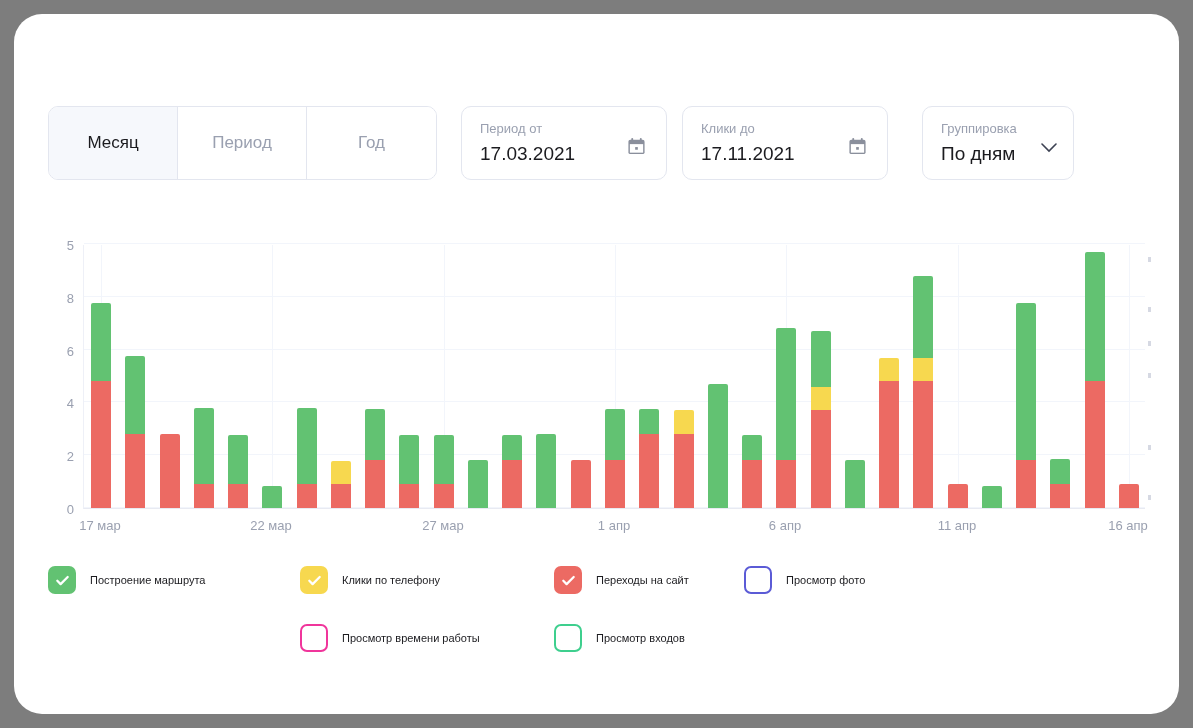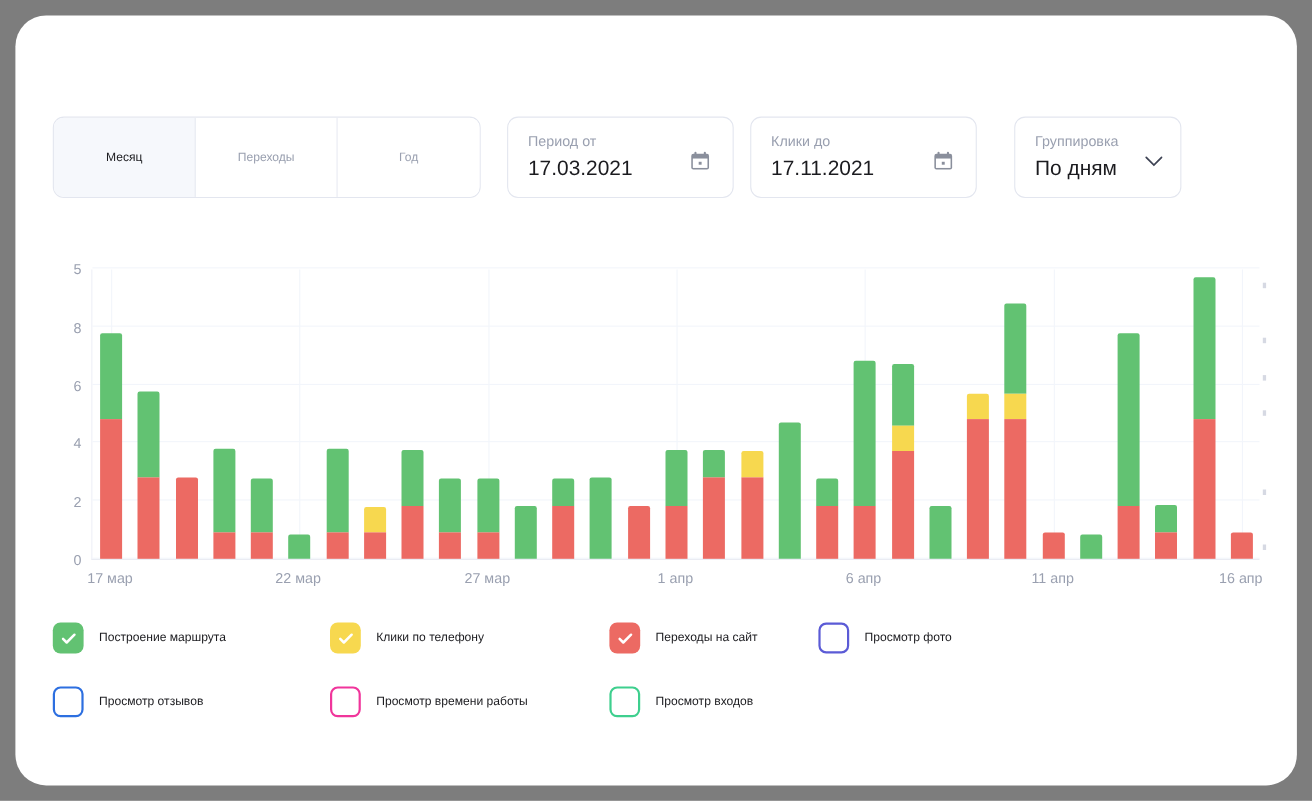--- a/index.html
+++ b/index.html
@@ -30,21 +30,21 @@
     display: flex;
     border: 1px solid #e3e6ef;
     border-radius: 10px;
     overflow: hidden;
     height: 74px;
     background: #fff;
   }
   .seg-btn {
     width: 129px;
     display: flex; align-items: center; justify-content: center;
-    font-size: 11px;
+    font-size: 17px;
     color: #9aa0b0;
     background: #fff;
     border-right: 1px solid #e3e6ef;
     cursor: pointer;
   }
   .seg-btn:last-child { border-right: none; }
   .seg-btn.active { background: #f6f8fc; color: #1b1b1f; }
 
   .field {
     position: absolute; top: 0;
@@ -140,21 +140,21 @@
 </style>
 </head>
 <body>
 
 <div class="card">
 
 
   <div class="controls">
     <div class="seg" id="segmented">
         <div class="seg-btn active">Месяц</div>
-        <div class="seg-btn">Переходы</div>
+        <div class="seg-btn">Период</div>
         <div class="seg-btn">Год</div>
       </div>
 
     <div class="field field-from">
       <div class="field-label">Период от</div>
       <div class="field-value">17.03.2021</div>
       <span class="cal-icon">
         <svg width="19" height="19" viewBox="0 0 20 20">
           <rect x="1.5" y="3" width="17" height="15" rx="2" fill="#8a8f9c"></rect>
           <rect x="3" y="7.5" width="14" height="9" fill="#ffffff"></rect>
@@ -374,24 +374,20 @@
             </svg>
           </span>
           <span class="legend-text">Переходы на сайт</span>
         </div>
         <div class="legend-item" style="left: 696px; top: 0px;">
           <span class="cb unchecked" style="border-color: rgb(91, 91, 214);"></span>
           <span class="legend-text">Просмотр фото</span>
         </div>
       </div>
       <div class="legend-row">
-        <div class="legend-item" style="left: 0px; top: 0px;">
-          <span class="cb unchecked" style="border-color: rgb(45, 111, 224);"></span>
-          <span class="legend-text">Просмотр отзывов</span>
-        </div>
         <div class="legend-item" style="left: 252px; top: 0px;">
           <span class="cb unchecked" style="border-color: rgb(240, 53, 155);"></span>
           <span class="legend-text">Просмотр времени работы</span>
         </div>
         <div class="legend-item" style="left: 506px; top: 0px;">
           <span class="cb unchecked" style="border-color: rgb(62, 207, 142);"></span>
           <span class="legend-text">Просмотр входов</span>
         </div>
       </div>
     </div>

